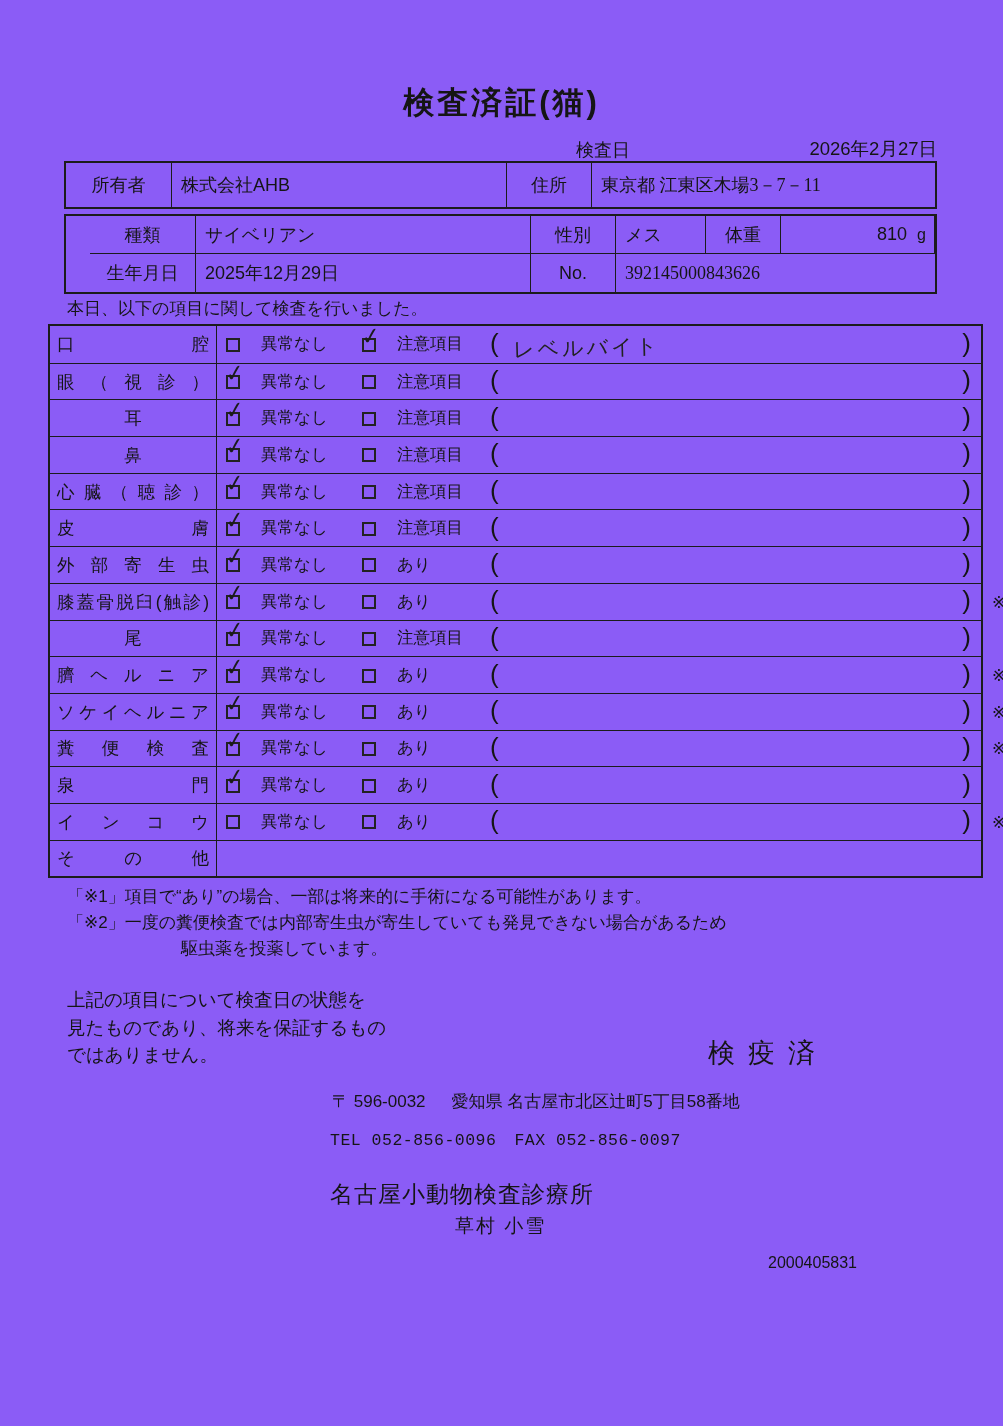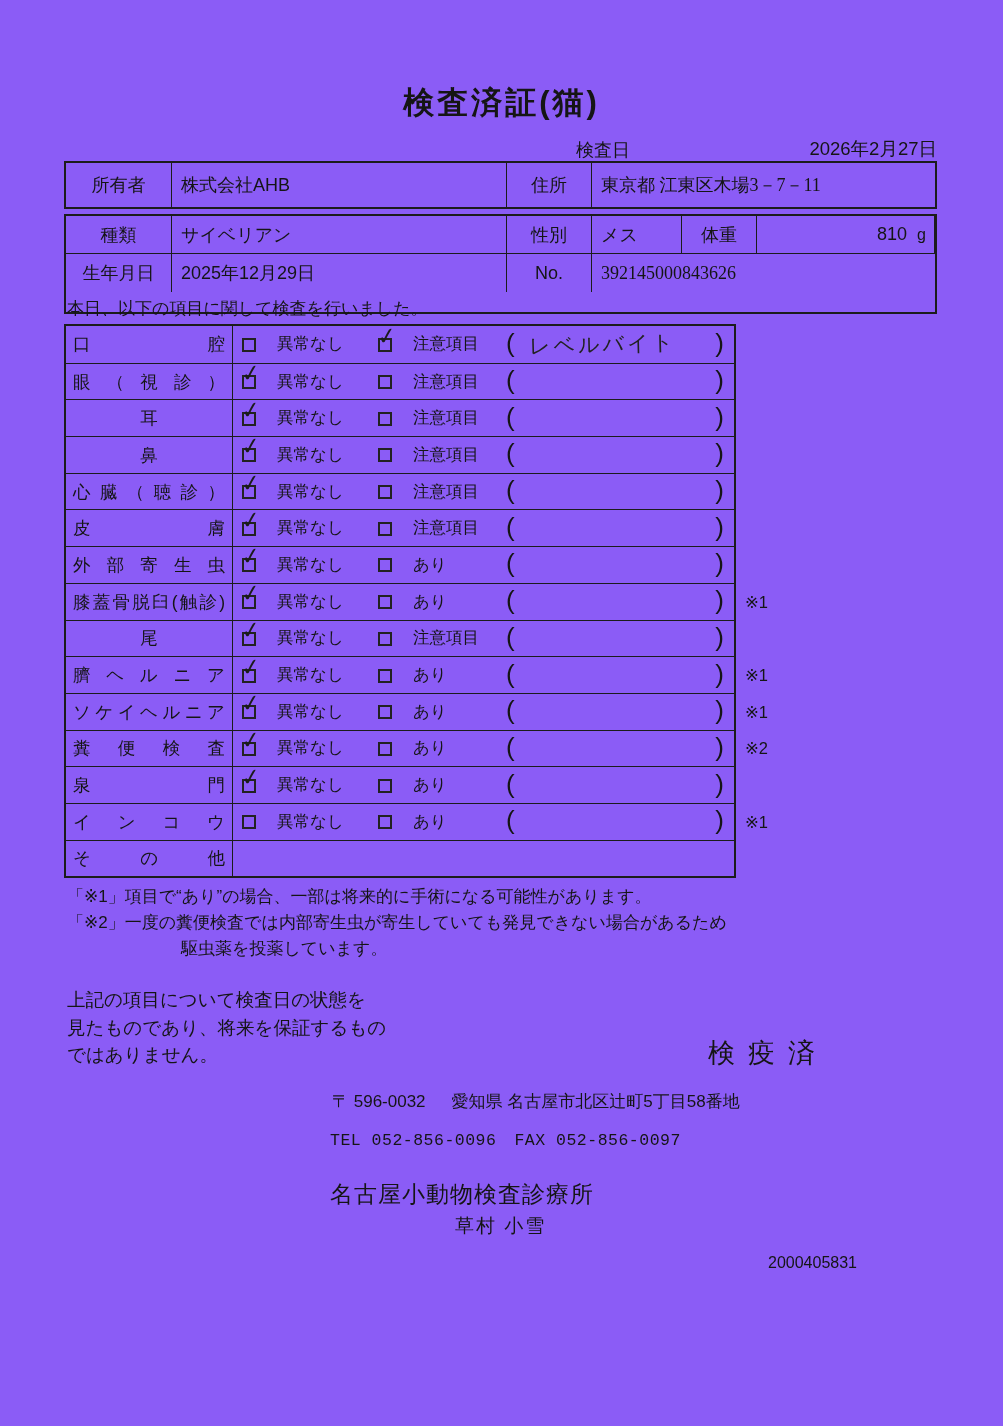--- a/index.html
+++ b/index.html
@@ -11,34 +11,34 @@
   }
   
   .title { position:absolute; top:82px; left:0; width:100%; text-align:center;
            font-size:31px; font-weight:bold; letter-spacing:3px; }
   .date-label { position:absolute; top:138px; left:576px; font-size:18px; }
   .date-value { position:absolute; top:136px; right:66px; font-size:18.5px; }
 
   
   .info-table { position:absolute; left:64px; width:873px; border:2px solid #1c1c1c; display:grid; }
   .t1 { top:161px; grid-template-columns:106px 335px 85px 1fr; height:48px; }
-  .t2 { top:214px; grid-template-columns:106px 335px 85px 90px 75px 1fr; grid-auto-rows:38px; height:100px; }
+  .t2 { top:214px; grid-template-columns:106px 335px 85px 90px 75px 1fr; grid-auto-rows:38px; height:80px;padding-left:24px; }
   .cell { display:flex; align-items:center; font-size:18px; border-right:1.5px solid #1c1c1c; }
   .cell:last-child { border-right:none;font-family:Liberation Serif, serif; }
   .cell.lbl { justify-content:center; padding:0 4px; }
   .cell.val { padding-left:9px; }
   .t2 .r1 { border-bottom:1.5px solid #1c1c1c; }
   .weight-val { justify-content:flex-end; padding-right:8px; gap:10px; }
   .weight-unit { font-size:16px; }
   .span46 { grid-column:4 / 7; }
 
   .intro { position:absolute; top:297px; left:67px; font-size:17px; }
 
   
-  .exam { position:absolute; top:324px; left:64px; width:672px; border:2px solid #1c1c1c; }
+  .exam { position:absolute; top:324px; left:48px; width:935px; border:2px solid #1c1c1c; }
   .row { position:relative; display:flex; height:36.7px; border-top:1px solid #1c1c1c; }
   .row:first-child { border-top:none; }
   .label-cell { width:167px; flex:0 0 167px; border-right:1.5px solid #1c1c1c;
                 display:flex; align-items:center; padding:0 7px; font-size:17.5px; }
   .label-text { display:block; width:100%; }
   .label-text.justify { text-align:justify; text-align-last:justify; }
   .label-text.center { text-align:center; text-align-last:center; }
   .content { flex:1; display:flex; align-items:center; padding-left:9px; }
   .opt { display:flex; align-items:center; gap:21px; font-size:16.5px; }
   .opt1 { width:136px; flex:0 0 136px; }

